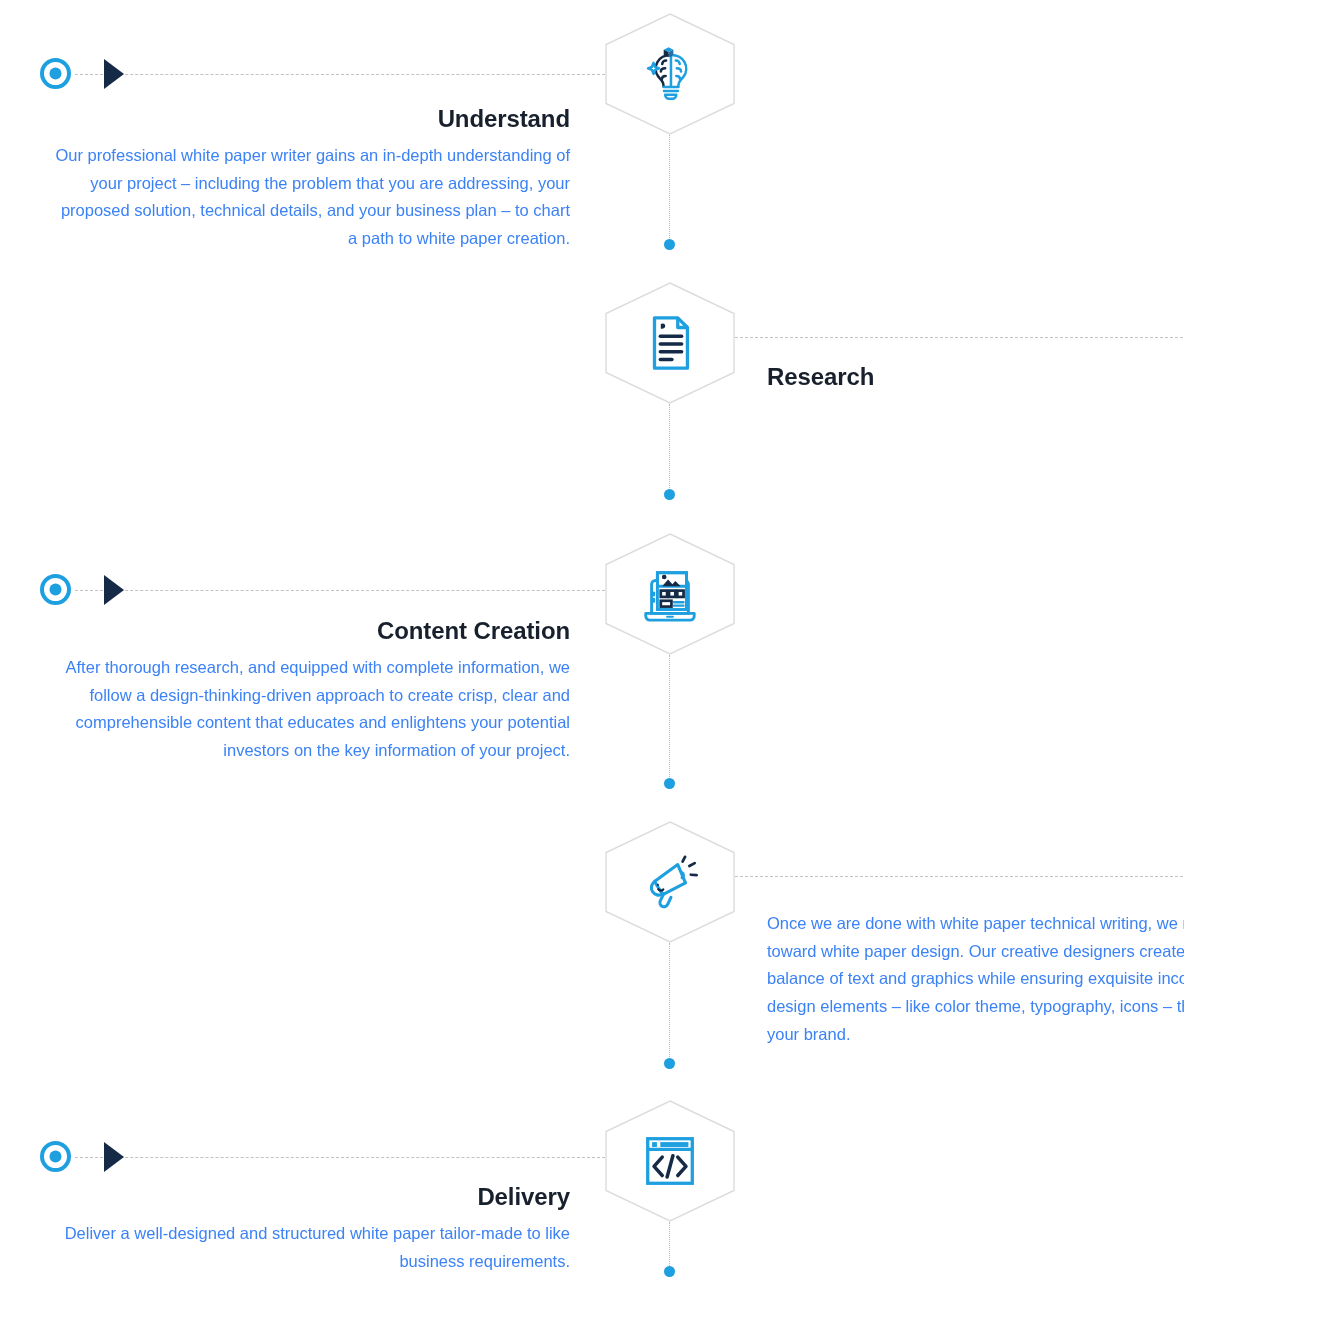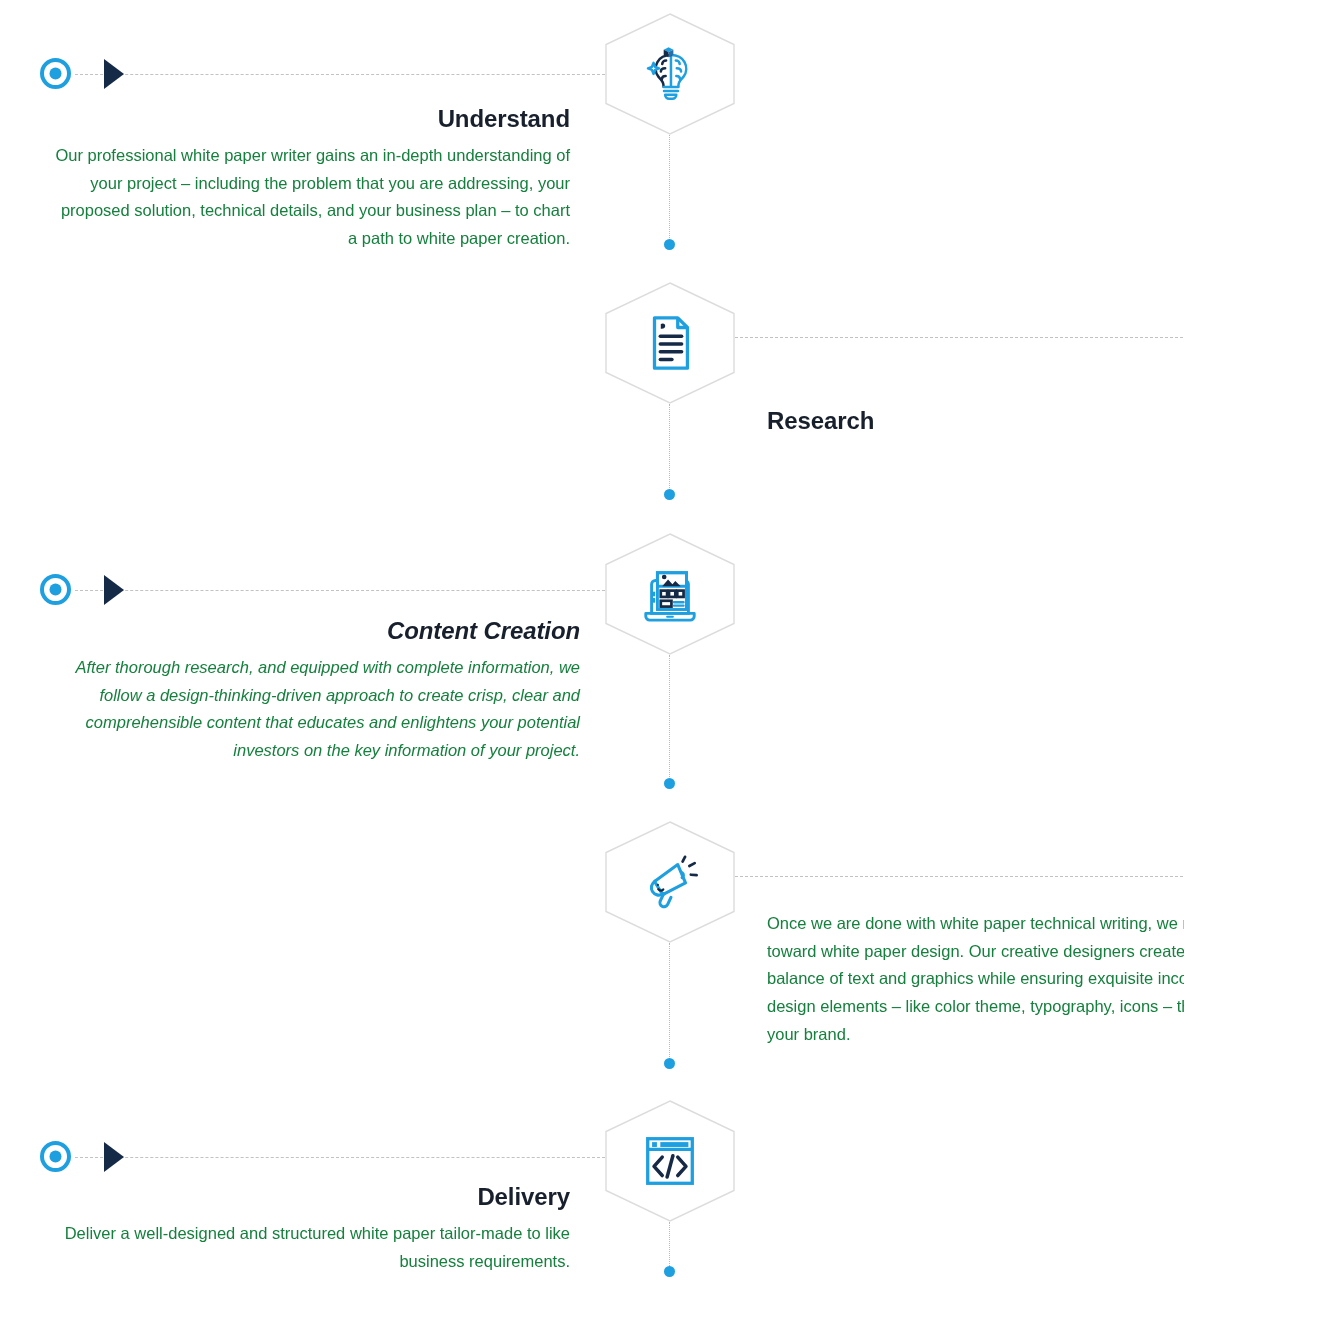--- a/index.html
+++ b/index.html
@@ -92,21 +92,21 @@
   .block { position: absolute; }
   .block .title {
     font-size: 24px;
     font-weight: bold;
     color: #17202c;
     line-height: 1.2;
     letter-spacing: -0.1px;
   }
   .block .body {
     font-size: 16.5px;
-    color: #15803d;
+    color: #3b82f6;
     line-height: 1.68;
     margin-top: 8px;
   }
   .block.left-side { text-align: right; }
   .block.right-side { text-align: left; }
 </style>
 </head>
 <body>
 
 <div id="stage">
@@ -183,21 +183,21 @@
         <path d="M22 33h22"></path>
         <path d="M22 41h22"></path>
         <path d="M22 49h12"></path>
       </g>
     </svg>
   </div>
 
   <div class="v-connector" style="top:404px; height:88px;"></div>
   <div class="v-dot" style="top:489px;"></div>
 
-  <div class="block right-side" style="left:767px; top:363px; width:530px;margin-top:44px;">
+  <div class="block right-side" style="left:767px; top:363px; width:530px;">
     <div class="title">Research</div>
   </div>
 
   <div class="ring" style="left:40px; top:574px;">
     <svg viewBox="0 0 31 31" width="31" height="31" aria-hidden="true">
       <circle cx="15.5" cy="15.5" r="13.5" fill="none" stroke="#1e9fe0" stroke-width="4"></circle>
       <circle cx="15.5" cy="15.5" r="6" fill="#1e9fe0"></circle>
     </svg>
   </div>
   <div class="h-line" style="left:75px; top:590px; width:530px;"></div>
@@ -233,21 +233,21 @@
         <path d="M15.5 30.5v3"></path>
         <path d="M15.5 37v3"></path>
       </g>
       <path d="M29 55.5h6" stroke="#1e9fe0" stroke-width="2" stroke-linecap="round"></path>
     </svg>
   </div>
 
   <div class="v-connector" style="top:655px; height:122px;"></div>
   <div class="v-dot" style="top:778px;"></div>
 
-  <div class="block left-side" style="left:60px; top:617px; width:520px;font-style:italic;">
+  <div class="block left-side" style="left:50px; top:617px; width:520px;">
     <div class="title">Content Creation</div>
     <div class="body">After thorough research, and equipped with complete information, we follow a design-thinking-driven approach to create crisp, clear and comprehensible content that educates and enlightens your potential investors on the key information of your project.</div>
   </div>
 
   <div class="ring" style="left:1268px; top:860px;">
     <svg viewBox="0 0 31 31" width="31" height="31" aria-hidden="true">
       <circle cx="15.5" cy="15.5" r="13.5" fill="none" stroke="#1e9fe0" stroke-width="4"></circle>
       <circle cx="15.5" cy="15.5" r="6" fill="#1e9fe0"></circle>
     </svg>
   </div>

